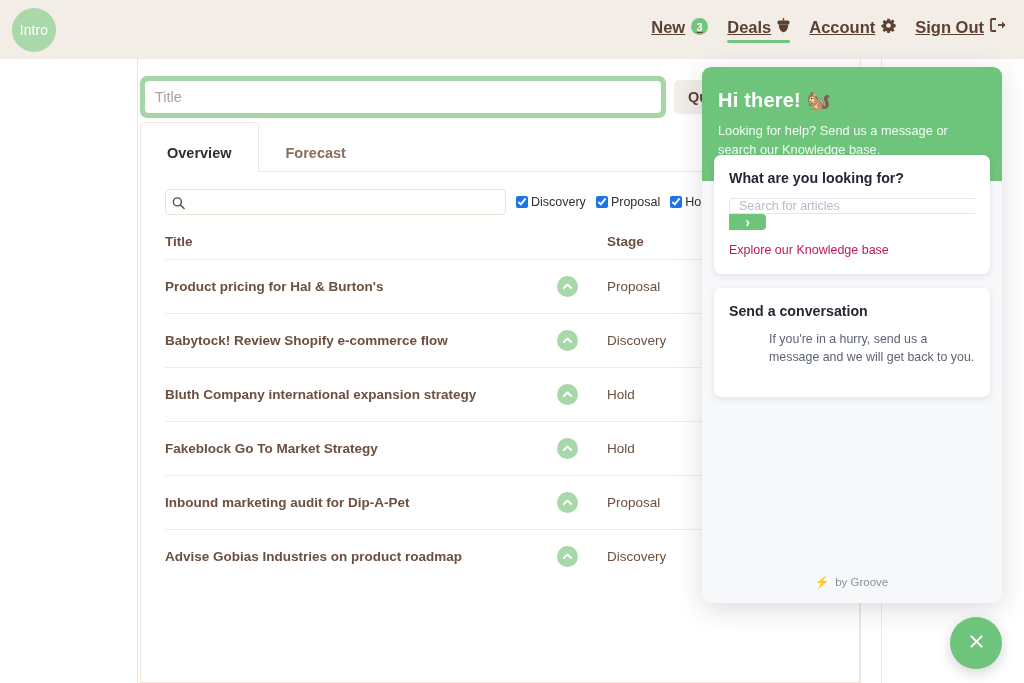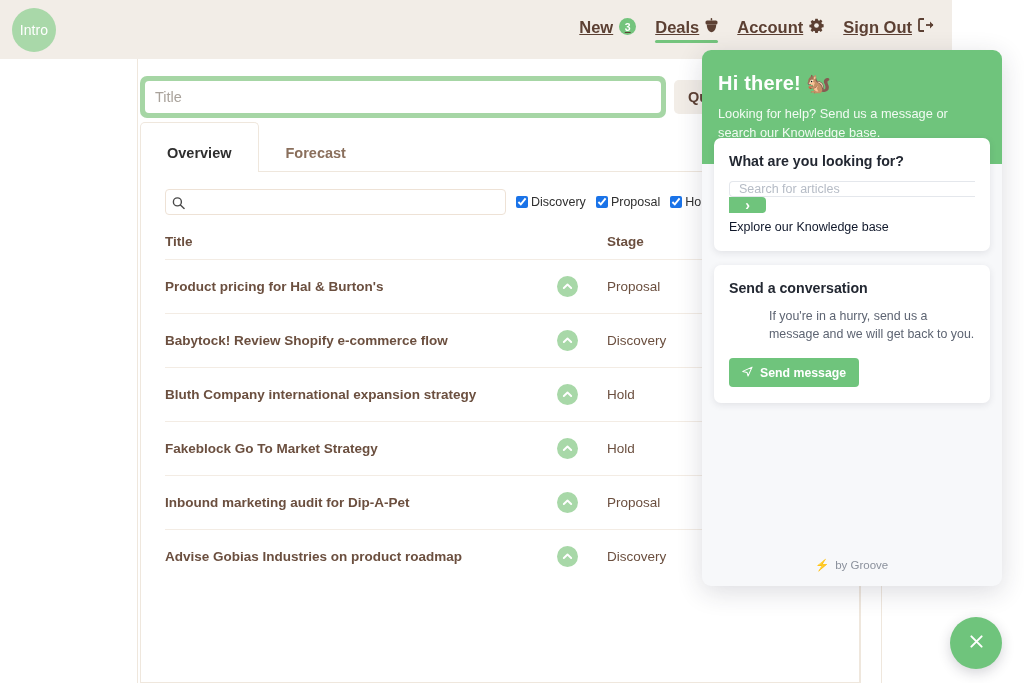--- a/index.html
+++ b/index.html
@@ -18,21 +18,21 @@
     position: relative;
     width: 1024px;
     height: 683px;
     background: #ffffff;
   }
 
   
   .topbar {
     position: absolute;
     top: 0; left: 0;
-    width: 952px;
+    width: 1024px;
     height: 59px;
     background: #f2ede7;
     display: flex;
     align-items: center;
     justify-content: space-between;
   }
 
   .avatar {
     width: 44px; height: 44px;
     margin-left: 12px;
@@ -287,21 +287,21 @@
     align-items: center;
     justify-content: center;
   }
 
   .stage-cell { color: #7d6353; font-weight: normal; }
   .close-cell { color: #7d6353; }
 
   
   .widget {
     position: absolute;
-    top: 50px; right: 22px;
+    top: 67px; right: 22px;
     width: 300px;
     height: 536px;
     background: #f7f8fa;
     border-radius: 9px;
     box-shadow: 0 6px 26px rgba(40,40,60,.16);
     overflow: hidden;
     display: flex;
     flex-direction: column;
   }
 
@@ -368,23 +368,23 @@
     font-size: 14px;
     font-weight: bold;
     cursor: pointer;
     display: flex;
     align-items: center;
     justify-content: center;
   }
 
   .kb-link {
     display: inline-block;
-    margin-top: 7px;
+    margin-top: 13px;
     font-size: 12.5px;
-    color: #0f172a;
+    color: #be185d;
     text-decoration: none;
     cursor: pointer;
   }
 
   .card p.sub {
     font-size: 12.4px;
     line-height: 1.45;
     color: #5d6472;
     margin-bottom: 14px;
     margin-left: 40px;
@@ -625,28 +625,20 @@
         <div class="kb-row">
           <input type="text" placeholder="Search for articles" style="">
           <button class="kb-go">›</button>
         </div>
         <a class="kb-link">Explore our Knowledge base</a>
       </div>
 
       <div class="card convo-card">
         <h2>Send a conversation</h2>
         <p class="sub">If you're in a hurry, send us a message and we will get back to you.</p>
-        <button class="send-btn">
-          <span>
-            <svg width="11" height="11" viewBox="0 0 12 12" aria-hidden="true">
-              <path d="M0.8 5.9 L11 1.2 L6.6 10.9 L5.5 7 Z" fill="none" stroke="#ffffff" stroke-width="1.1" stroke-linejoin="round"></path>
-            </svg>
-          </span>
-          <span>Send message</span>
-        </button>
       </div>
     </div>
 
     <div class="w-foot">
       <span>⚡</span>
       <span>by Groove</span>
     </div>
   </div>
 
   <button class="fab">

